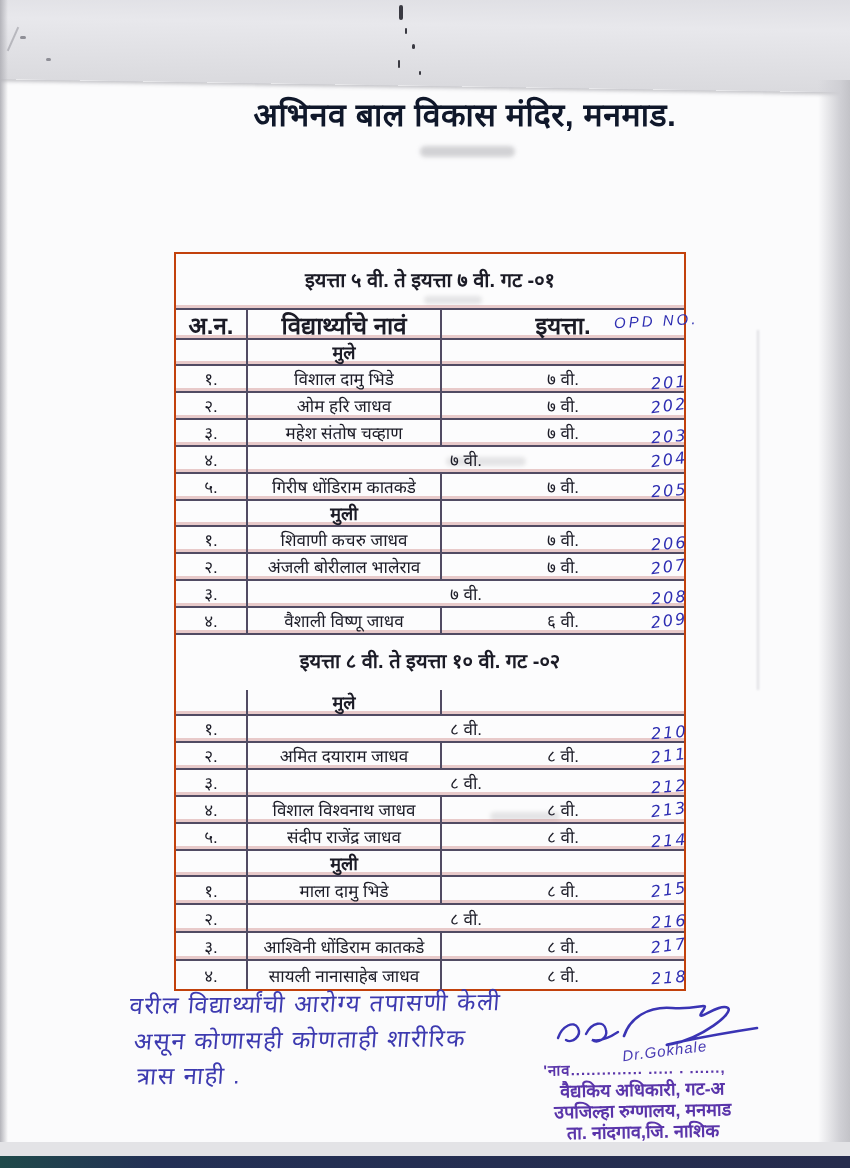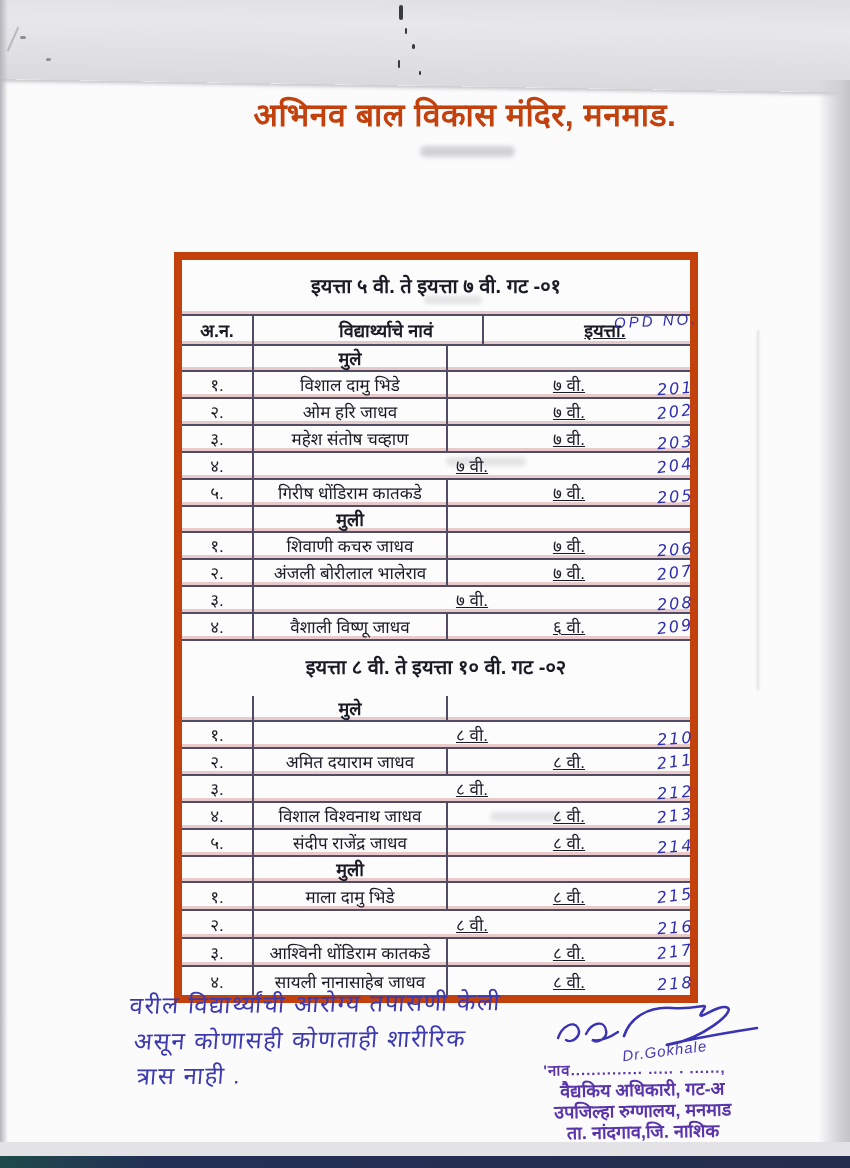--- a/index.html
+++ b/index.html
@@ -24,42 +24,42 @@
   .bottom-strip{position:absolute;left:0;top:1156px;width:850px;height:12px;
     background:linear-gradient(90deg,#1f4a4a 0%,#233055 18%,#262c4d 100%);}
   .speck{position:absolute;background:#3a3a42;border-radius:2px;}
   .smudge{position:absolute;background:rgba(125,125,132,.32);border-radius:6px;filter:blur(2px);}
   .crease{position:absolute;background:rgba(150,150,158,.28);filter:blur(1px);}
   .fold-line{position:absolute;left:12px;top:26px;width:2px;height:26px;
     background:rgba(140,140,148,.5);transform:rotate(24deg);filter:blur(.5px);}
 
   
   .title{position:absolute;left:120px;top:92px;width:690px;text-align:center;
-    font-size:32px;font-weight:700;color:#c2410c;letter-spacing:.5px;}
+    font-size:32px;font-weight:700;color:#0f172a;letter-spacing:.5px;}
   .subtitle{position:absolute;left:120px;top:180px;width:690px;text-align:center;
     font-size:30px;font-weight:700;color:#17171f;}
 
   
   .tbl{position:absolute;left:174px;top:252px;width:508px;
-    border:8px solid #c2410c;background:rgba(255,255,255,.4);color:#1b1b26;}
+    border:2px solid #c2410c;background:rgba(255,255,255,.4);color:#1b1b26;}
   .row{display:flex;align-items:center;box-sizing:border-box;
     border-bottom:2px solid #514b63;position:relative;
     box-shadow:inset 0 -3px 0 rgba(187,86,86,.30);}
   .row:last-child{border-bottom:none;box-shadow:none;}
   .ghead{height:56px;justify-content:center;font-weight:700;font-size:20px;
     align-items:flex-start;padding-top:12px;}
   .g2 .ghead{height:55px;}
-  .chead{height:30px;font-weight:700;font-size:18px;gap:36px;}
+  .chead{height:30px;font-weight:700;font-size:24px;}
   .sect{height:26px;font-weight:700;font-size:18px;}
   .data{height:27px;font-size:17px;}
   .g2g .data{height:28px;}
   .cell,.c1,.c2,.c3{display:flex;align-items:center;justify-content:center;height:100%;box-sizing:border-box;}
   .c1{width:72px;border-right:2px solid #514b63;}
   .c2{width:194px;border-right:2px solid #514b63;}
-  .c3{flex:1;text-decoration:underline;}
+  .c3{flex:1;}
   .sect .c1,.sect .c3{color:transparent;}
 
   
   .opd{position:absolute;right:-14px;top:3px;width:58px;text-align:center;
     color:#2e2eb2;font-size:16px;font-family:"DejaVu Sans",sans-serif;
     font-style:italic;letter-spacing:2px;transform:rotate(-7deg);}
   .data:nth-child(even) .opd{transform:rotate(-4deg) translateY(4px);}
   .opd-label{position:absolute;left:614px;top:312px;color:#2e2eb2;font-size:15px;
     font-style:italic;letter-spacing:3px;transform:rotate(-3deg);white-space:nowrap;}
 

